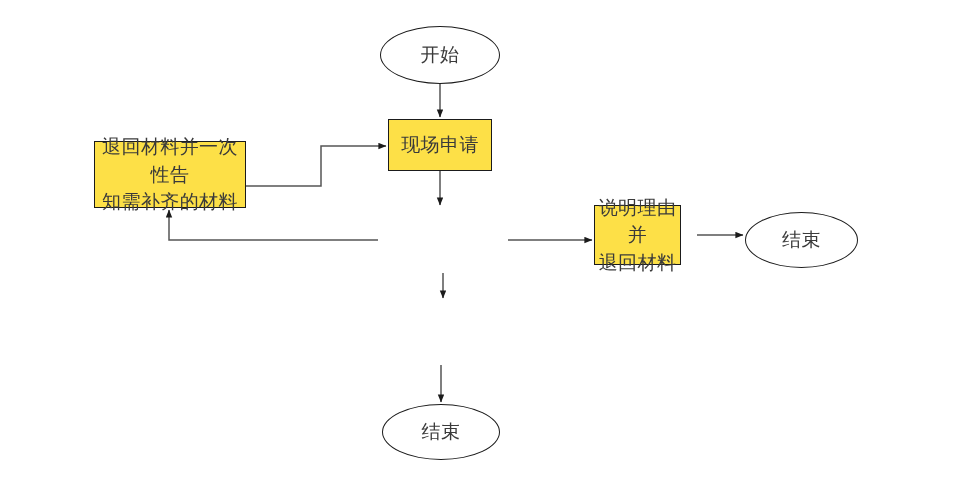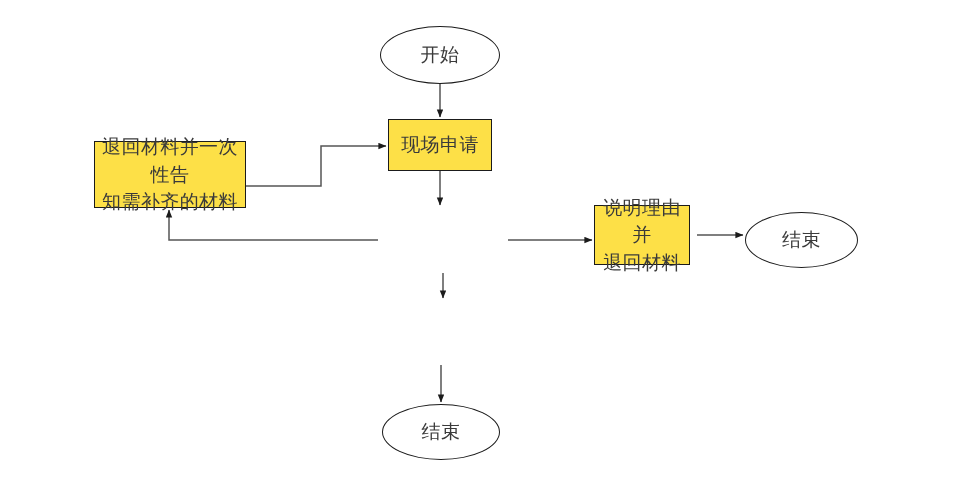--- a/index.html
+++ b/index.html
@@ -97,21 +97,21 @@
   <div class="node box" style="left:388px; top:119px; width:104px; height:52px;">
     <span class="nlabel">现场申请</span>
   </div>
 
   <div class="node box" style="left:94px; top:141px; width:152px; height:67px;">
     <span class="nlabel">退回材料并一次性告
 知需补齐的材料</span>
   </div>
 
 
-  <div class="node box" style="left:594px; top:205px; width:96px; height:60px;">
+  <div class="node box" style="left:594px; top:205px; width:87px; height:60px;">
     <span class="nlabel">说明理由并
 退回材料</span>
   </div>
 
   <div class="node terminator" style="left:745px; top:212px; width:113px; height:56px;">
     <span class="nlabel">结束</span>
   </div>
 
 
   <div class="node terminator" style="left:382px; top:404px; width:118px; height:56px;">

